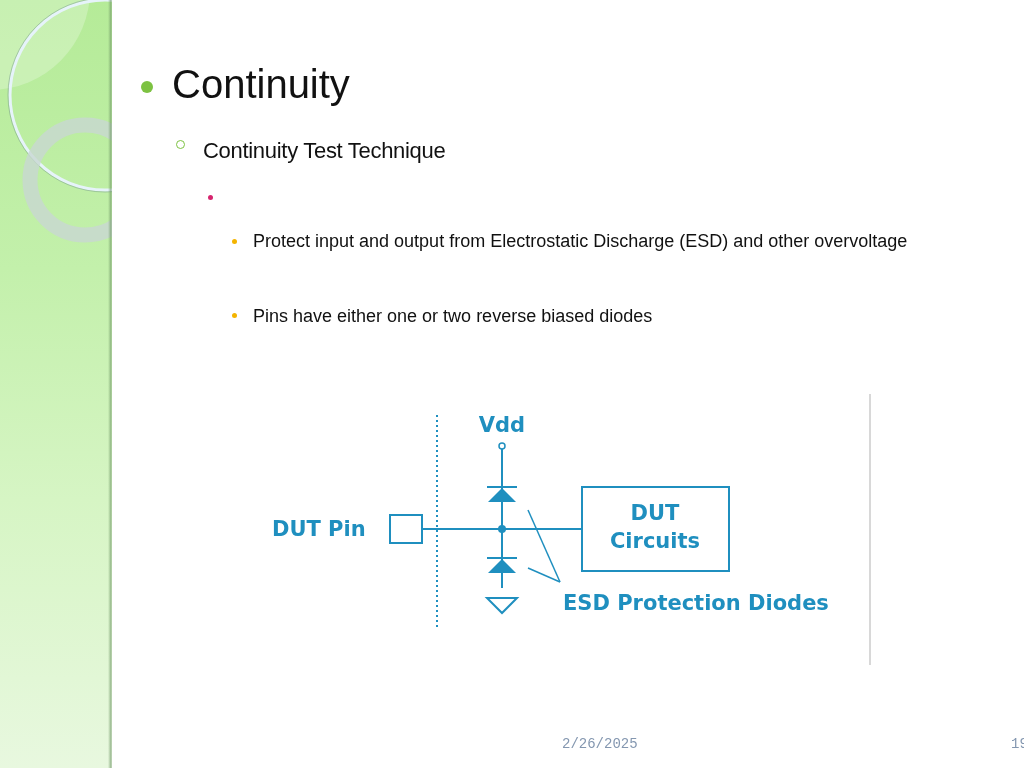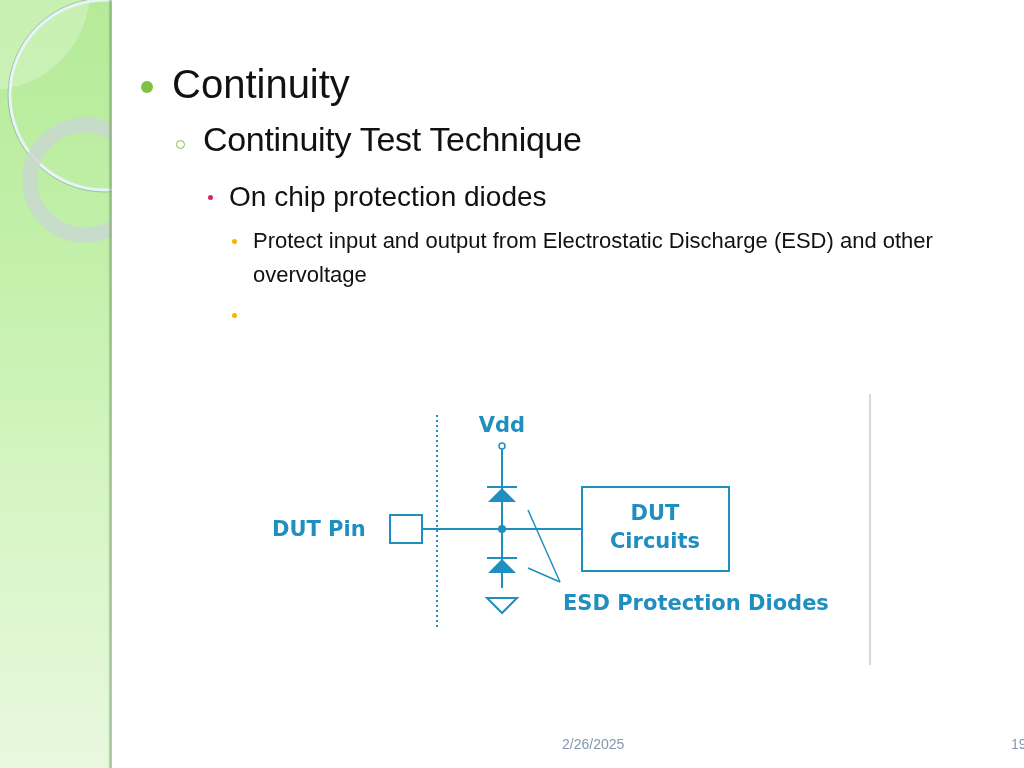--- a/index.html
+++ b/index.html
@@ -25,41 +25,41 @@
   }
   .text-l1 {
     position: absolute; left: 172px; top: 62px; font-size: 40px; color: #111;
     white-space: nowrap;
   }
   .bullet-l2 {
     position: absolute; left: 176px; top: 140px; width: 7px; height: 7px; border-radius: 50%;
     border: 1.5px solid #7dc242; background: transparent;
   }
   .text-l2 {
-    position: absolute; left: 203px; top: 120px; font-size: 34px; color: #111;
+    position: absolute; left: 203px; top: 138px; font-size: 22px; color: #111;
     white-space: nowrap; letter-spacing: -0.3px;
   }
   .bullet-l3 {
     position: absolute; left: 208px; top: 195px; width: 5px; height: 5px; border-radius: 50%;
     background: #d6246e;
   }
   .text-l3 {
     position: absolute; left: 229px; top: 181px; font-size: 28px; color: #111;
     white-space: nowrap;
   }
   .bullet-l4 {
     position: absolute; width: 5px; height: 5px; border-radius: 50%; background: #f4b400;
   }
   .text-l4 {
-    position: absolute; left: 253px; font-size: 22px; color: #111; line-height: 34px;
+    position: absolute; left: 253px; font-size: 18px; color: #111; line-height: 34px;
     width: 760px;
   }
   .diagram { position: absolute; left: 260px; top: 390px; }
   .footer {
-    position: absolute; top: 736px; font-size: 14px; color: #8497b0; white-space: nowrap;
+    position: absolute; top: 736px; font-size: 14px; color: #8497b0; white-space: nowrap; font-family: Liberation Mono, monospace;
   }
 </style>
 </head>
 <body>
 
 <div class="sidebar">
   <svg width="112" height="768">
     <circle cx="-10" cy="-10" r="100" fill="rgba(255,255,255,0.25)"></circle>
     <circle cx="105" cy="95" r="95" fill="none" stroke="#e6f3fa" stroke-width="3"></circle>
     <circle cx="105" cy="95" r="97" fill="none" stroke="rgba(90,120,130,0.35)" stroke-width="1"></circle>
@@ -69,26 +69,26 @@
 </div>
 
 <div class="content">
   <span class="bullet-l1"></span>
   <div class="text-l1">Continuity</div>
 
   <span class="bullet-l2"></span>
   <div class="text-l2">Continuity Test Technique</div>
 
   <span class="bullet-l3"></span>
-  <div class="text-l3">On chip protection diodes</div>
 
   <span class="bullet-l4" style="left:232px; top:239px;"></span>
   <div class="text-l4" style="top:224px;">Protect input and output from Electrostatic Discharge (ESD) and other overvoltage</div>
 
   <span class="bullet-l4" style="left:232px; top:313px;"></span>
+  <div class="text-l4" style="top:299px;">Pins have either one or two reverse biased diodes</div>
 
   <svg class="diagram" width="620" height="280" viewBox="0 0 620 280">
     <g stroke="#1f8fbf" fill="none" stroke-width="2">
 
       <line x1="177" y1="25" x2="177" y2="238" stroke-dasharray="2,3"></line>
 
       <rect x="130" y="125" width="32" height="28"></rect>
 
       <line x1="162" y1="139" x2="322" y2="139"></line>
 

